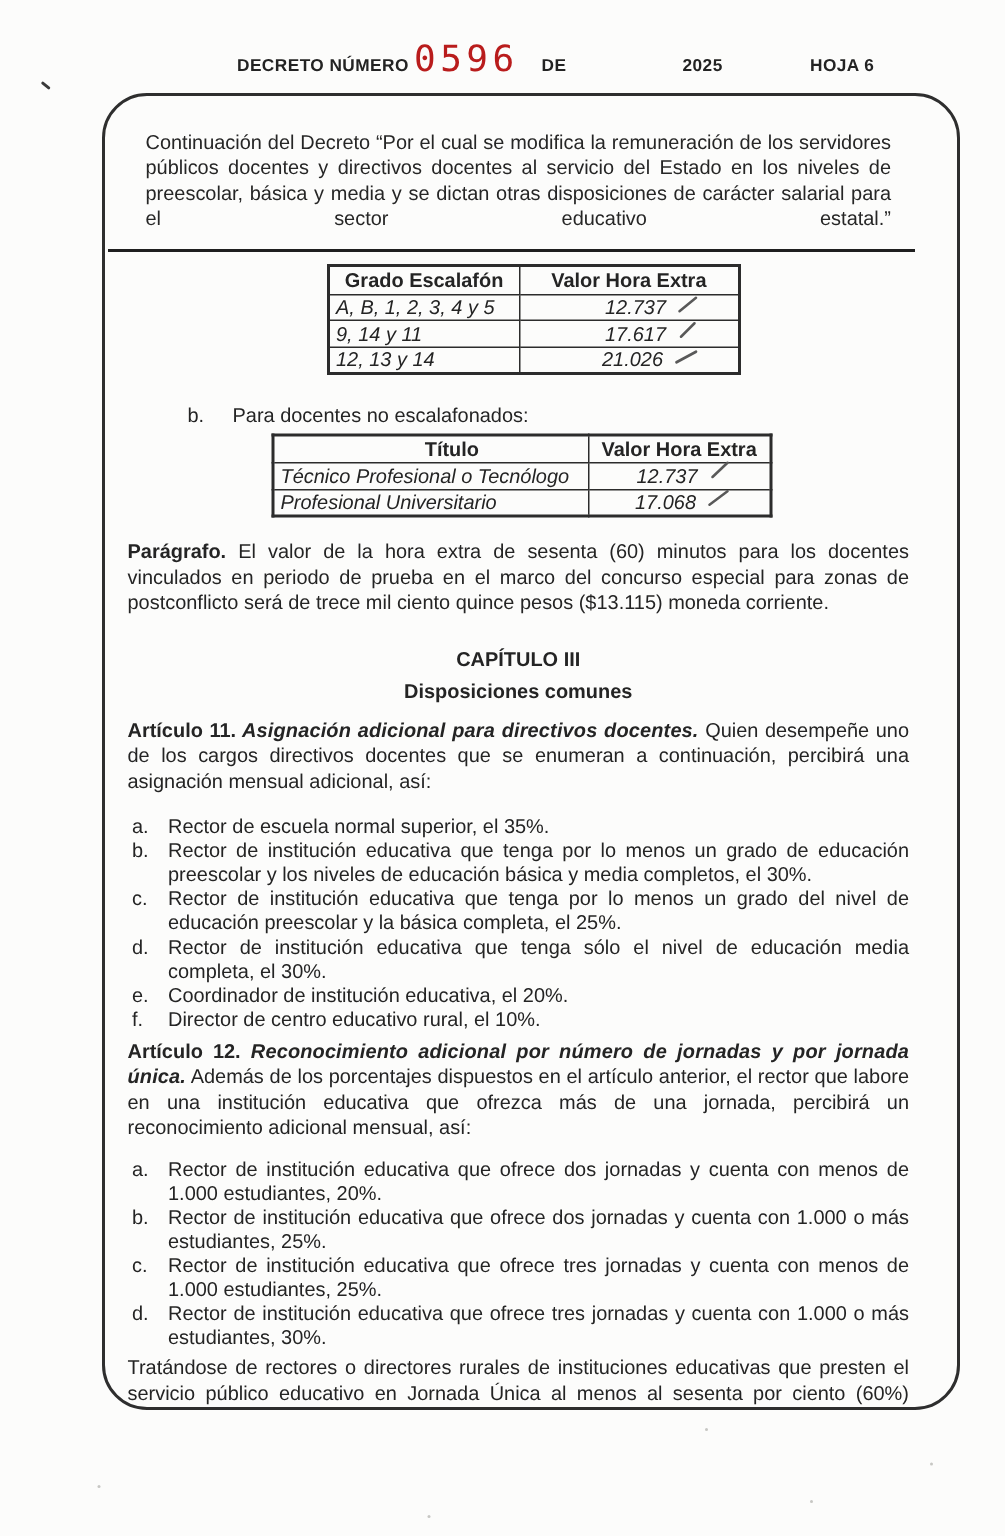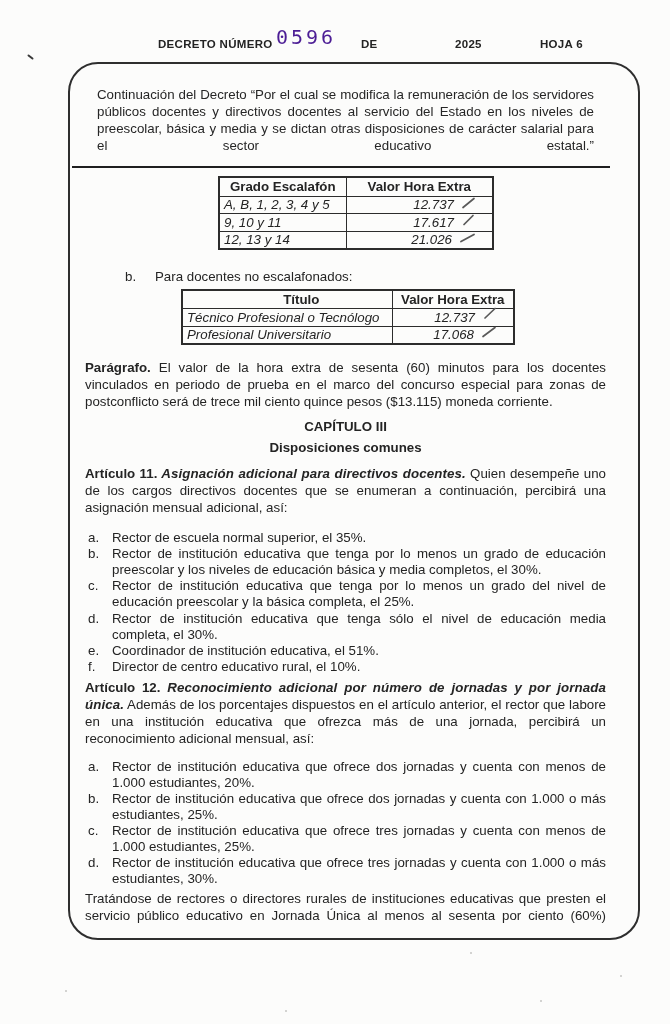--- a/index.html
+++ b/index.html
@@ -14,21 +14,21 @@
 
   
   .h-label {
     position:absolute; top:38px;
     font-size:11.5px; font-weight:bold; letter-spacing:.3px; color:#232323;
     white-space:nowrap;
   }
   .stamp {
     position:absolute; left:276px; top:25px;
     font-family:"DejaVu Sans Mono", monospace;
-    font-size:20px; font-weight:400; letter-spacing:3px; color:#4c1d95;
+    font-size:24px; font-weight:400; letter-spacing:3px; color:#b91c1c;
     white-space:nowrap;
   }
 
   
   .pen-artifact {
     position:absolute; left:27px; top:56px; width:7px; height:2px;
     background:#3a3a3a; transform:rotate(38deg); border-radius:1px;
   }
   .speck { position:absolute; width:2px; height:2px; background:#9a9a96; border-radius:50%; opacity:.55; }
 
@@ -55,32 +55,32 @@
   td { height:17.5px; padding:0 4px;font-style:italic; }
   .t1 { margin:8px 0 0 133px;border-radius:21px; }
   .t1 .c1 { width:127px; }
   .t1 .c2 { width:147px; }
   .t2 { margin:4px 0 0 96px; }
   .t2 .c1 { width:210px;padding-left:32px; }
   .t2 .c2 { width:122px; }
   td.val { padding:0; }
   td.val .valwrap {
     display:flex; align-items:center; justify-content:flex-end;
-    padding-right:16px; position:relative;
+    padding-right:26px; position:relative;
   }
   .tick { position:relative; top:-2px; margin-left:7px; flex:none; }
 
   
   .item-b { display:flex; margin:18px 0 0 40px; font-size:13.3px; line-height:17px; }
   .item-b .lab { width:30px; flex:none; }
 
   .para { margin-top:14px; text-align:justify; }
   .para b i { letter-spacing:.1px; }
   .center-bold { text-align:center; font-weight:bold; }
-  .cap-title { margin-top:8px; }
+  .cap-title { margin-top:21px; }
   .cap-sub { margin-top:4px; }
   .art { margin-top:9px; }
 
   .list { margin:14px 0 0 3px; }
   .list .li { display:flex; font-size:13.3px; line-height:16.2px; }
   .list .li .lab { width:24px; flex:none; }
   .list .li .txt { flex:1; text-align:justify; }
   .list2 { margin-top:12px; }
   .list2 .li { line-height:16px; }
 
@@ -124,21 +124,21 @@
           <td class="val">
             <div class="valwrap">
                 <span>12.737</span>
                 <svg class="tick" width="15" height="12" viewBox="0 0 15 12">
                   <line x1="2" y1="10.5" x2="13" y2="1.5" stroke="#595959" stroke-width="1.7" stroke-linecap="round"></line>
                 </svg>
               </div>
           </td>
         </tr>
         <tr>
-          <td>9, 10 y 11</td>
+          <td>9, 14 y 11</td>
           <td class="val">
             <div class="valwrap">
                 <span>17.617</span>
                 <svg class="tick" width="15" height="12" viewBox="0 0 15 12">
                   <line x1="3" y1="10.5" x2="12" y2="1.5" stroke="#595959" stroke-width="1.7" stroke-linecap="round"></line>
                 </svg>
               </div>
           </td>
         </tr>
         <tr>
@@ -212,21 +212,21 @@
       <div class="li">
           <span class="lab">c.</span>
           <span class="txt">Rector de institución educativa que tenga por lo menos un grado del nivel de educación preescolar y la básica completa, el 25%.</span>
         </div>
       <div class="li">
           <span class="lab">d.</span>
           <span class="txt">Rector de institución educativa que tenga sólo el nivel de educación media completa, el 30%.</span>
         </div>
       <div class="li">
           <span class="lab">e.</span>
-          <span class="txt">Coordinador de institución educativa, el 51%.</span>
+          <span class="txt">Coordinador de institución educativa, el 20%.</span>
         </div>
       <div class="li">
           <span class="lab">f.</span>
           <span class="txt">Director de centro educativo rural, el 10%.</span>
         </div>
     </div>
 
     <p class="para" style="margin-top:4px"><b>Artículo 12.</b><b><i> Reconocimiento adicional por número de jornadas y por jornada única.</i></b><span>  Además de los porcentajes dispuestos en el artículo anterior, el rector que labore en una institución educativa que ofrezca más de una jornada, percibirá un reconocimiento adicional mensual, así:</span></p>
 
     <div class="list list2">

